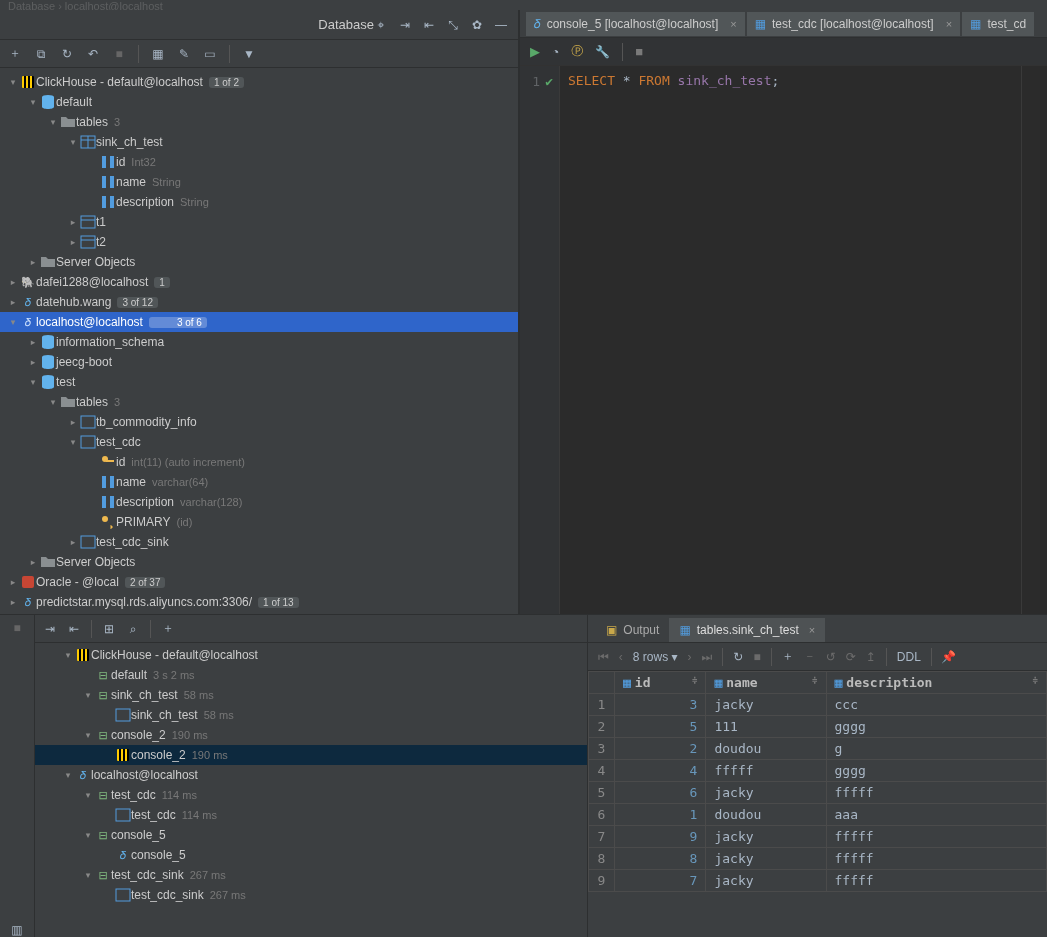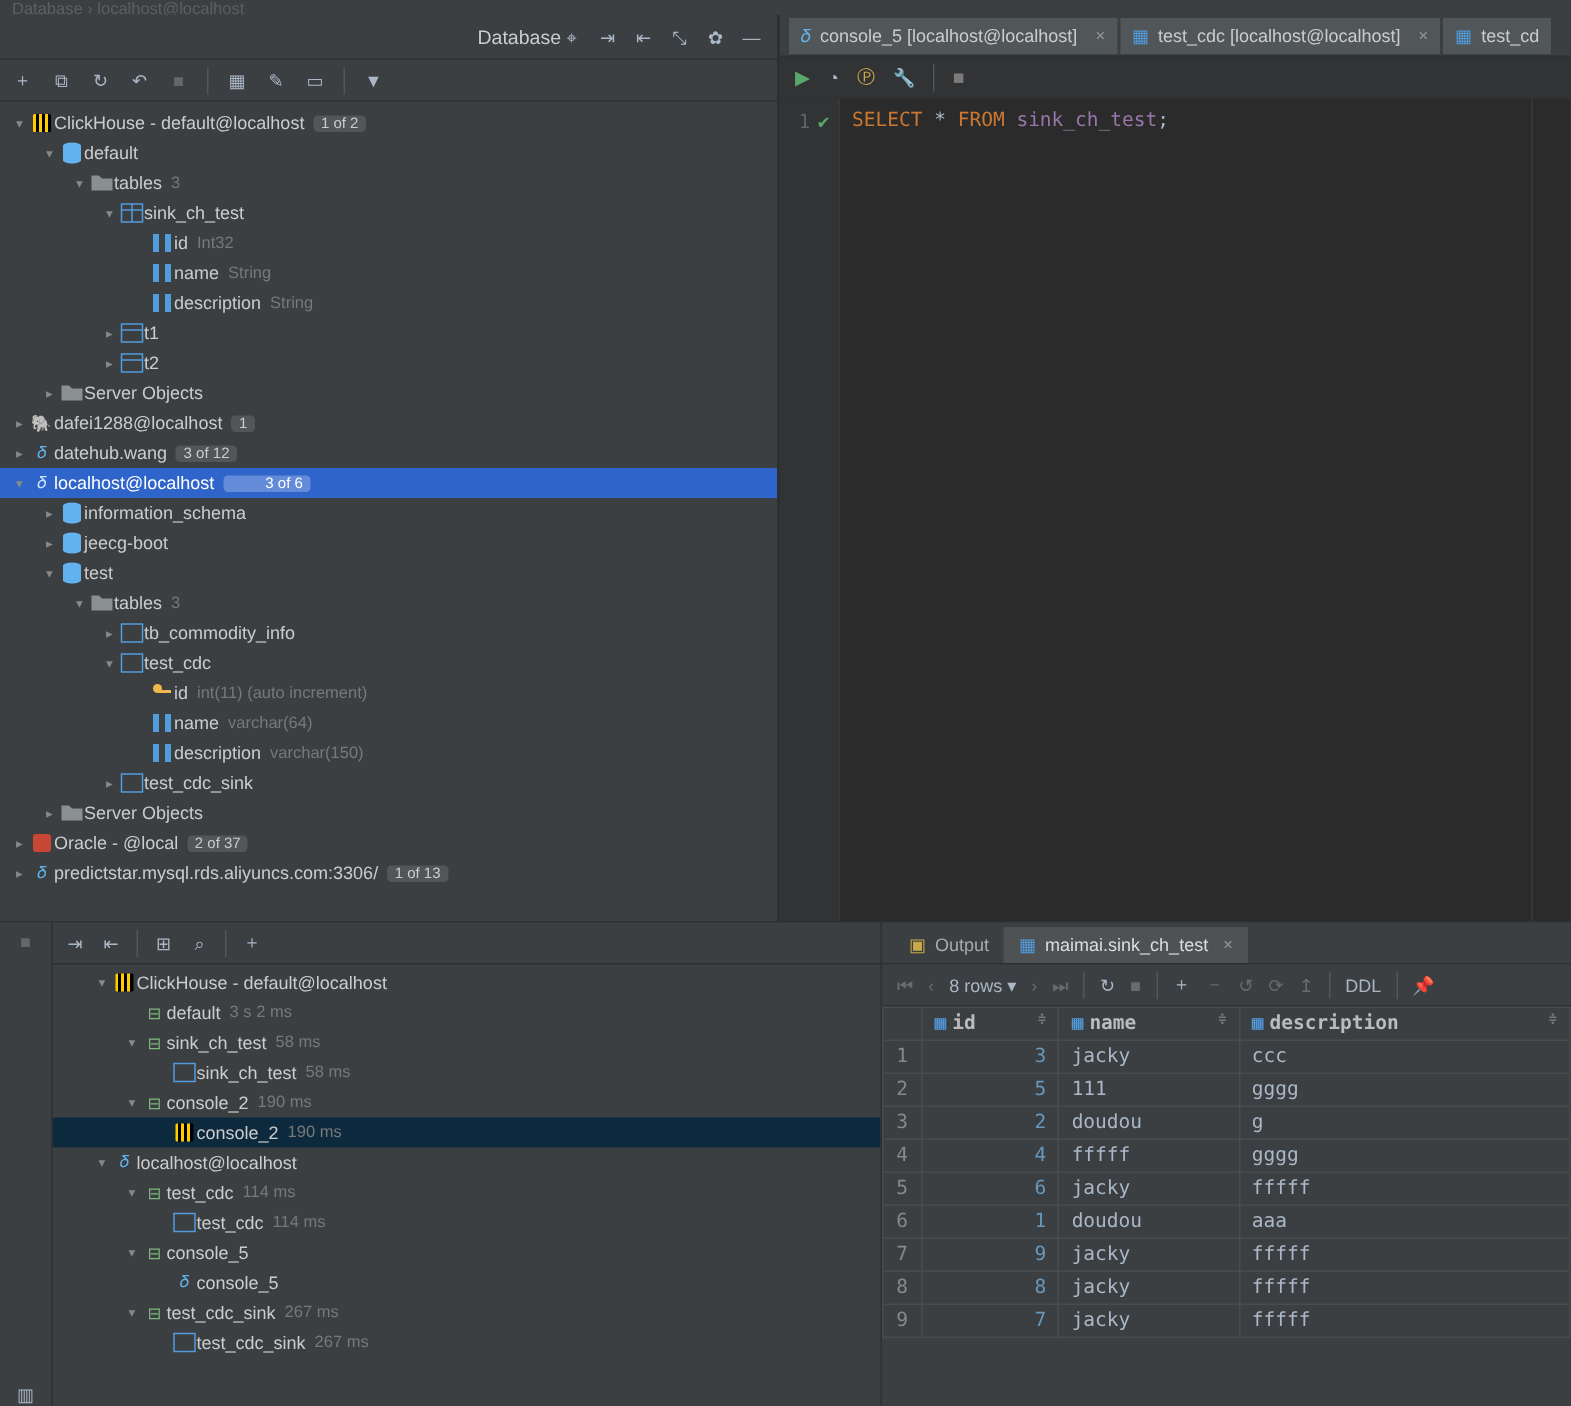--- a/index.html
+++ b/index.html
@@ -333,22 +333,33 @@
           </div>
           <div class="row" style="padding-left: 86px;">
             <span class="tw"></span>
             <span class="ic">
               <svg class="col" viewBox="0 0 16 16">
                 <rect x="2" y="2" width="4" height="12"></rect>
                 <rect x="10" y="2" width="4" height="12"></rect>
               </svg>
             </span>
             <span class="nm">description</span>
-            <span class="tag">varchar(150)</span>
-          </div>
+            <span class="tag">varchar(128)</span>
+          </div>
+        </div>
+      <div class="row" style="padding-left:86px">
+          <span class="tw"></span>
+          <span class="ic">
+            <svg class="key" viewBox="0 0 16 16">
+              <circle cx="5" cy="5" r="3"></circle>
+              <path d="M7 7l6 6-2 2-1-1 1-1-1-1 1-1-3-3"></path>
+            </svg>
+          </span>
+          <span class="nm">PRIMARY</span>
+          <span class="tag">(id)</span>
         </div>
       <div class="row" style="padding-left:66px">
           <span class="tw">▸</span>
           <span class="ic">
             <svg class="table" viewBox="0 0 16 16">
               <rect x="1" y="2" width="14" height="12" fill="none" stroke="#529cde"></rect>
             </svg>
           </span>
           <span class="nm">test_cdc_sink</span>
         </div>
@@ -532,21 +543,21 @@
       </div>
     </div>
     <div class="sv-right">
       <div class="out-tabs">
         <div class="otab">
             <span style="color:#c9a84a">▣</span>
             <span>Output</span>
           </div>
         <div class="otab active">
             <span style="color:#529cde">▦</span>
-            <span>maimai.sink_ch_test</span>
+            <span>tables.sink_ch_test</span>
             <span class="close">×</span>
           </div>
       </div>
       <div class="grid-toolbar">
         <span class="btn dim">⏮</span>
         <span class="btn dim">‹</span>
         <span class="btn"><span>8 rows</span> ▾</span>
         <span class="btn dim">›</span>
         <span class="btn dim">⏭</span>
         <span class="sep"></span>

